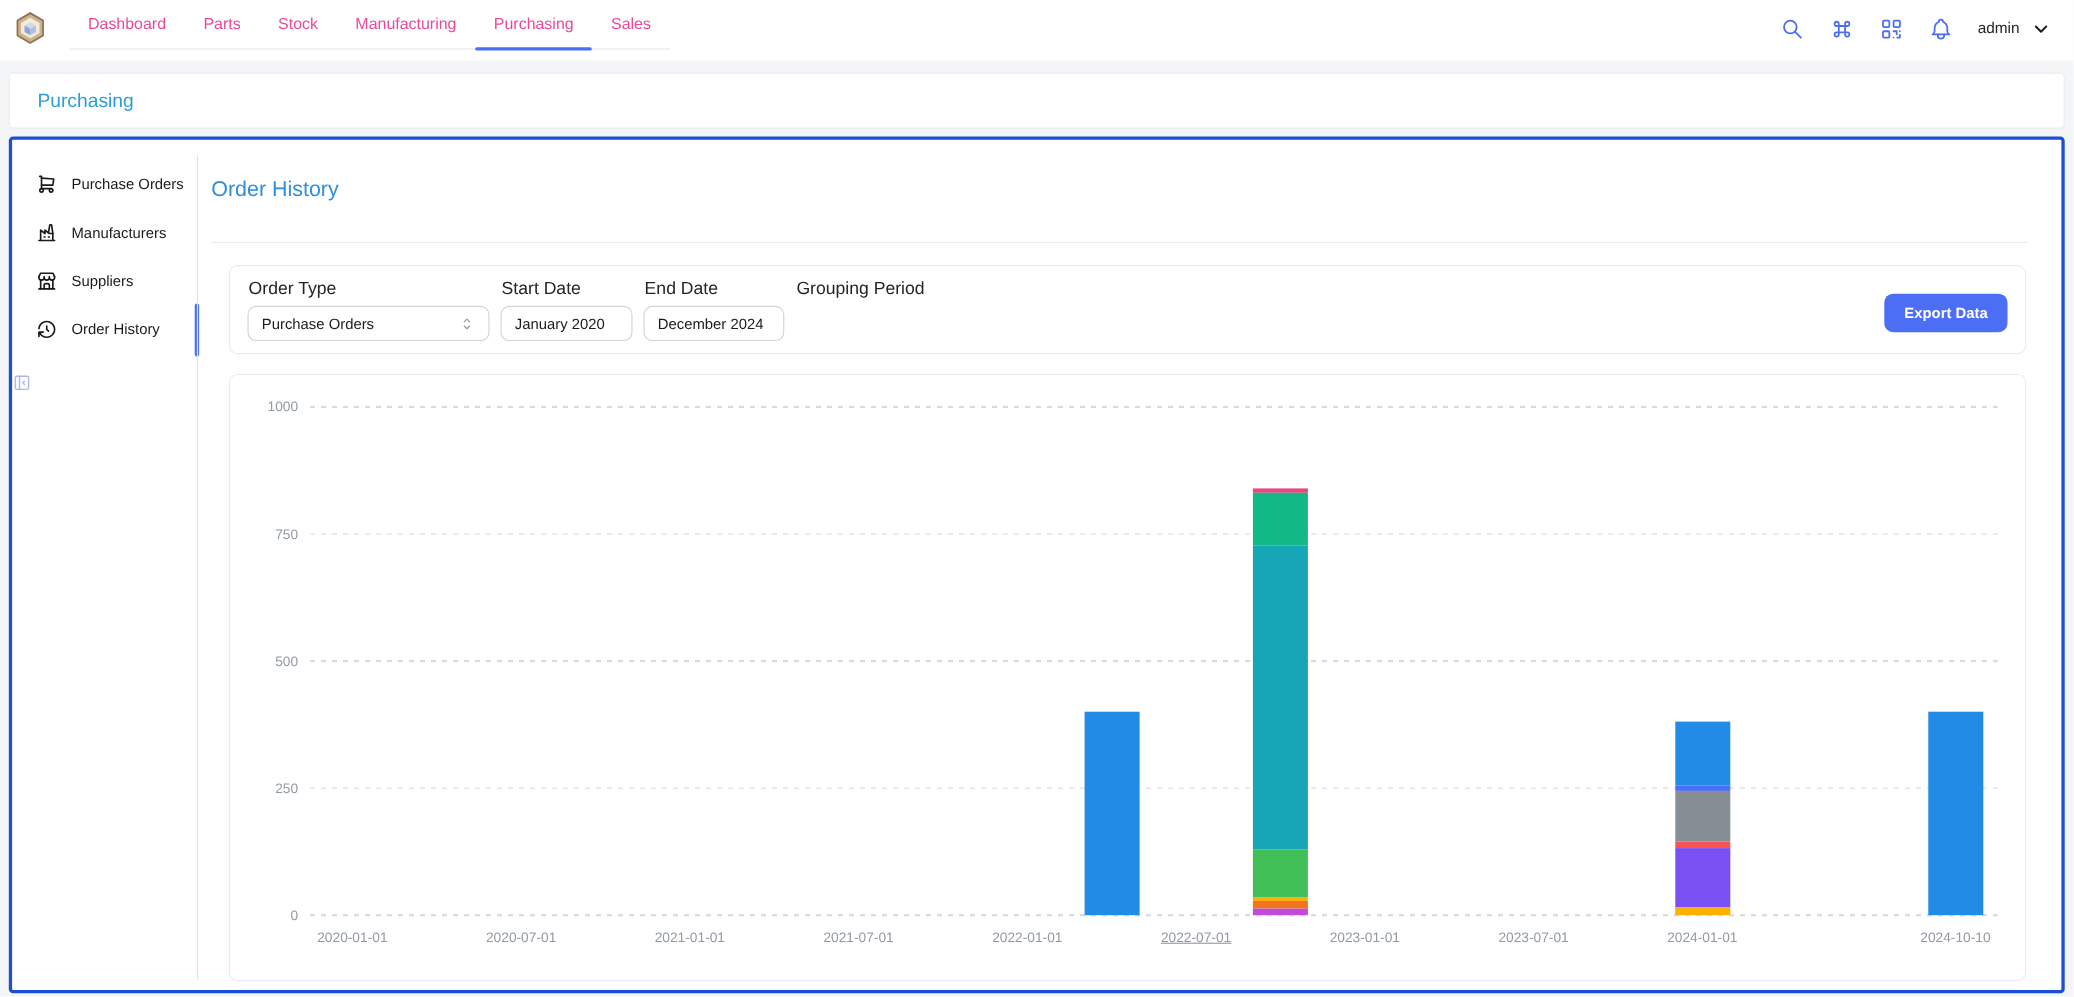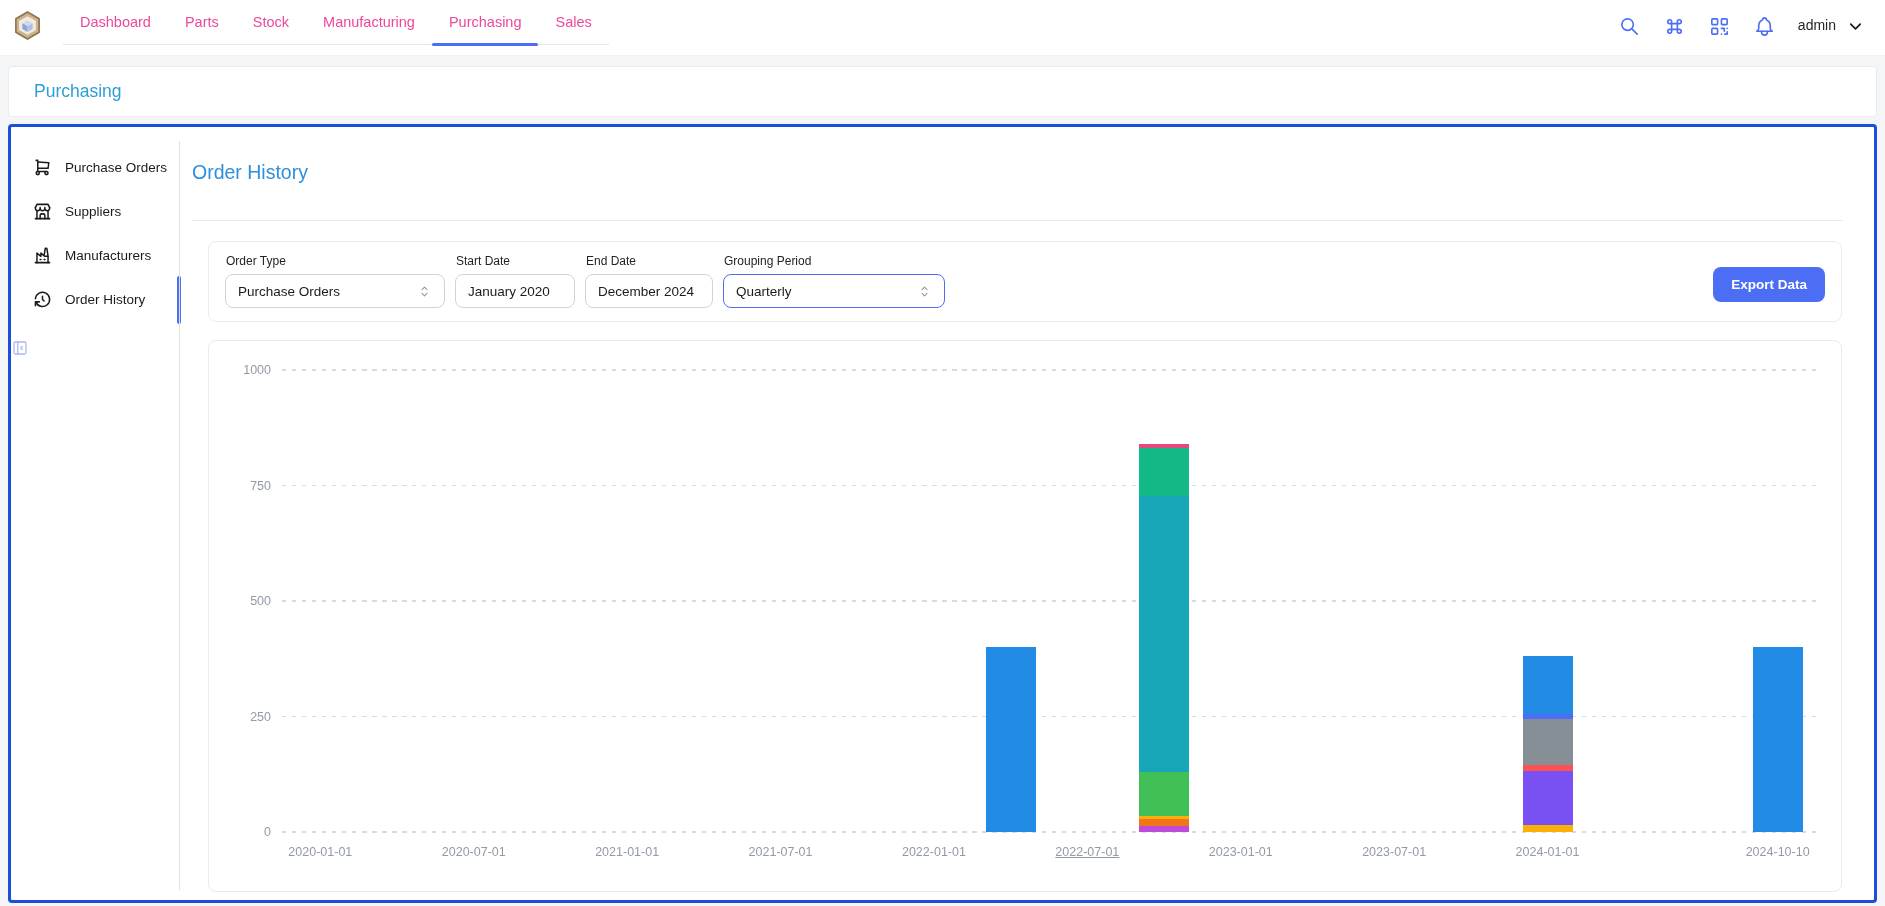--- a/index.html
+++ b/index.html
@@ -69,21 +69,21 @@
   .main { position:relative; flex:1; }
   .page-title { position:absolute; left:13px; top:34px; font-size:19.5px; font-weight:400; color:#2d8fdd; }
   .title-rule { position:absolute; left:13px; right:31px; top:93px; height:1px; background:#e9ecef; }
 
   .filter-card {
     position:absolute; left:29px; right:32px; top:114px; height:81px;
     border:1px solid #e9ecef; border-radius:8px;
     display:flex; gap:10px; padding:11px 16px;
   }
   .field { display:flex; flex-direction:column; }
-  .field-label { font-size:12px; font-weight:500; color:#212529; margin:1px 0 6px 1px; }
+  .field-label { font-size:16px; font-weight:500; color:#212529; margin:1px 0 6px 1px; }
   .control {
     height:34px; border:1px solid #ced4da; border-radius:8px; background:#fff;
     display:flex; align-items:center; padding:0 12px; font-size:13.5px; color:#1a1b1e;
     cursor:pointer; position:relative;
   }
   .control.select { justify-content:space-between; }
   .control .sel-ic { color:#9098a3; margin-left:12px; }
   .control.focused { border:1.6px solid #4c6ef5; }
   .w-ordertype { width:220px; }
   .w-start { width:120px; }
@@ -197,41 +197,41 @@
                 <path d="M17 19m-2 0a2 2 0 1 0 4 0a2 2 0 1 0 -4 0"></path>
                 <path d="M17 17h-11v-14h-2"></path>
                 <path d="M6 5l14 1l-1 7h-13"></path>
               </svg>
             </span>
             <span>Purchase Orders</span>
           </div>
           <div class="side-item">
             <span class="s-ic">
               <svg class="ic" width="19" height="19" viewBox="0 0 24 24">
+                <path d="M3 21h18"></path>
+                <path d="M5 21v-12l5 4v-4l5 4h4"></path>
+                <path d="M19 21v-8l-1.436 -9.574a.5 .5 0 0 0 -.495 -.426h-1.145a.5 .5 0 0 0 -.494 .418l-1.43 8.582"></path>
+                <path d="M9 17h1"></path>
+                <path d="M14 17h1"></path>
+              </svg>
+            </span>
+            <span>Manufacturers</span>
+          </div>
+          <div class="side-item">
+            <span class="s-ic">
+              <svg class="ic" width="19" height="19" viewBox="0 0 24 24">
                 <path d="M3 21l18 0"></path>
                 <path d="M3 7v1a3 3 0 0 0 6 0v-1m0 1a3 3 0 0 0 6 0v-1m0 1a3 3 0 0 0 6 0v-1"></path>
                 <path d="M3 7l2 -4l14 0l2 4"></path>
                 <path d="M5 21l0 -10.15"></path>
                 <path d="M19 21l0 -10.15"></path>
                 <path d="M9 21v-4a2 2 0 0 1 2 -2h2a2 2 0 0 1 2 2v4"></path>
               </svg>
             </span>
             <span>Suppliers</span>
-          </div>
-          <div class="side-item">
-            <span class="s-ic">
-              <svg class="ic" width="19" height="19" viewBox="0 0 24 24">
-                <path d="M3 21h18"></path>
-                <path d="M5 21v-12l5 4v-4l5 4h4"></path>
-                <path d="M19 21v-8l-1.436 -9.574a.5 .5 0 0 0 -.495 -.426h-1.145a.5 .5 0 0 0 -.494 .418l-1.43 8.582"></path>
-                <path d="M9 17h1"></path>
-                <path d="M14 17h1"></path>
-              </svg>
-            </span>
-            <span>Manufacturers</span>
           </div>
           <div class="side-item active">
             <span class="s-ic">
               <svg class="ic" width="19" height="19" viewBox="0 0 24 24">
                 <path d="M12 8l0 4l2 2"></path>
                 <path d="M3.05 11a9 9 0 1 1 .5 4m-.5 5v-5h5"></path>
               </svg>
             </span>
             <span>Order History</span>
           </div>
@@ -270,29 +270,20 @@
           </div>
         </div>
         <div class="field">
           <span class="field-label">End Date</span>
           <div class="control w-end">
             <span>December 2024</span>
           </div>
         </div>
         <div class="field">
           <span class="field-label">Grouping Period</span>
-          <div class="control select focused w-group">
-            <span>Quarterly</span>
-            <span class="sel-ic">
-              <svg class="ic" width="15" height="15" viewBox="0 0 24 24">
-                  <path d="M8 9l4 -4l4 4"></path>
-                  <path d="M16 15l-4 4l-4 -4"></path>
-                </svg>
-            </span>
-          </div>
         </div>
         <button class="export-btn">Export Data</button>
       </div>
 
       <div class="chart-card">
         <div class="plot" id="plot">
             <div class="gridline" style="top: calc(100% - 0.75px);"></div>
             <div class="ytick" style="top: 100%;">0</div>
             <div class="gridline" style="top: calc(75% - 0.75px);"></div>
             <div class="ytick" style="top: 75%;">250</div>

